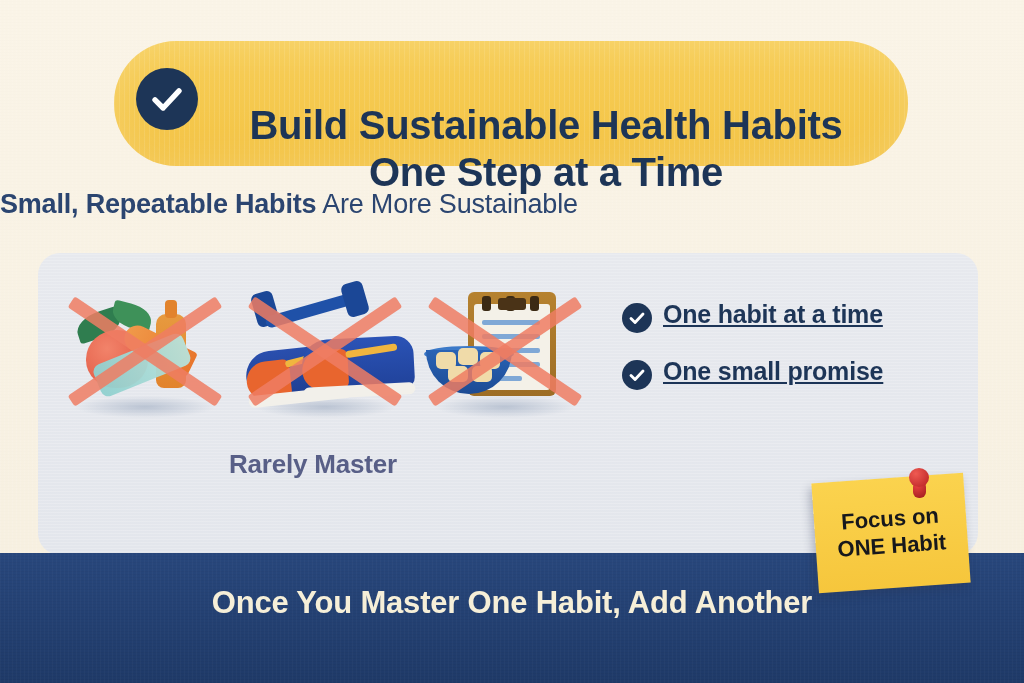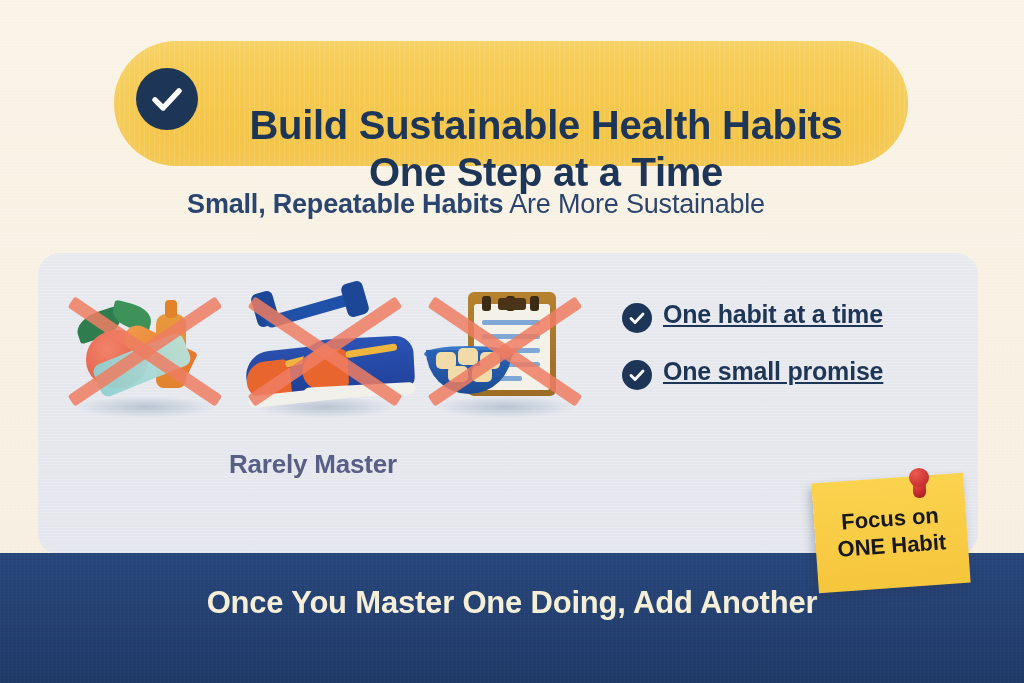--- a/index.html
+++ b/index.html
@@ -43,21 +43,21 @@
     color:#1d3557;font-weight:bold;font-size:40px;line-height:1.18;
     letter-spacing:-.3px;text-align:center;
     font-family:"Liberation Sans", sans-serif;
     margin-top:48px;
   }
   .title-text .l1{display:block;}
   .title-text .l2{display:block;text-align:center;}
 
   
   .subtitle{
-    position:absolute;left:0;top:189px;width:952px;text-align:center;
+    position:absolute;left:0;top:189px;width:952px;text-align:left;
     font-size:27px;color:#2b4570;letter-spacing:-.2px;
   }
   .subtitle .strong{font-weight:bold;}
   .subtitle .light{font-weight:normal;}
 
   
   .panel{
     position:absolute;left:38px;top:253px;width:940px;height:302px;
     background:linear-gradient(#e7e9ee,#e3e6ec);
     border-radius:22px;
@@ -278,21 +278,21 @@
       </span>
       <span class="check-label">One small promise</span>
     </div>
   </div>
 
   <div class="caption">
     <div>Rarely Master</div>
   </div>
 
   <div class="band"></div>
-  <div class="band-text">Once You Master One Doing, Add Another</div>
+  <div class="band-text">Once You Master One Habit, Add Another</div>
 
   <div class="sticky">
     <div class="sticky-text">
       <span>Focus on</span>
       <span>ONE Habit</span>
     </div>
   </div>
   <div class="pin">
     <div class="pin-body"></div>
     <div class="pin-head"></div>

